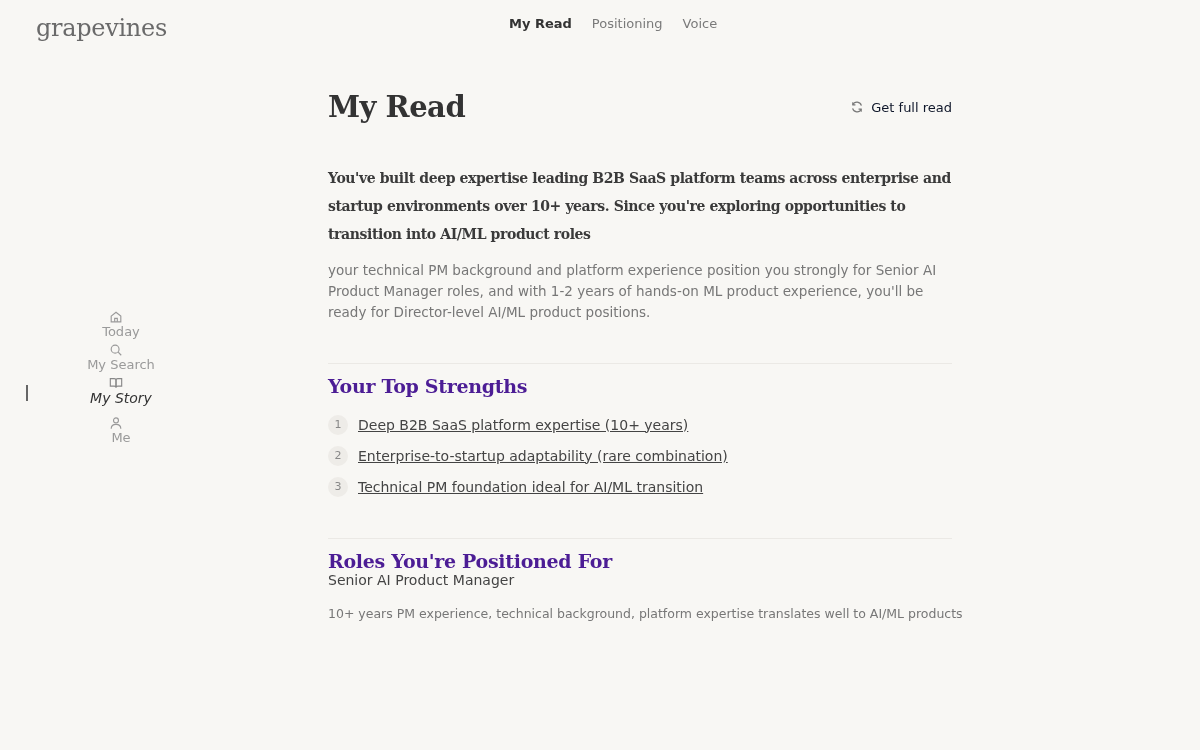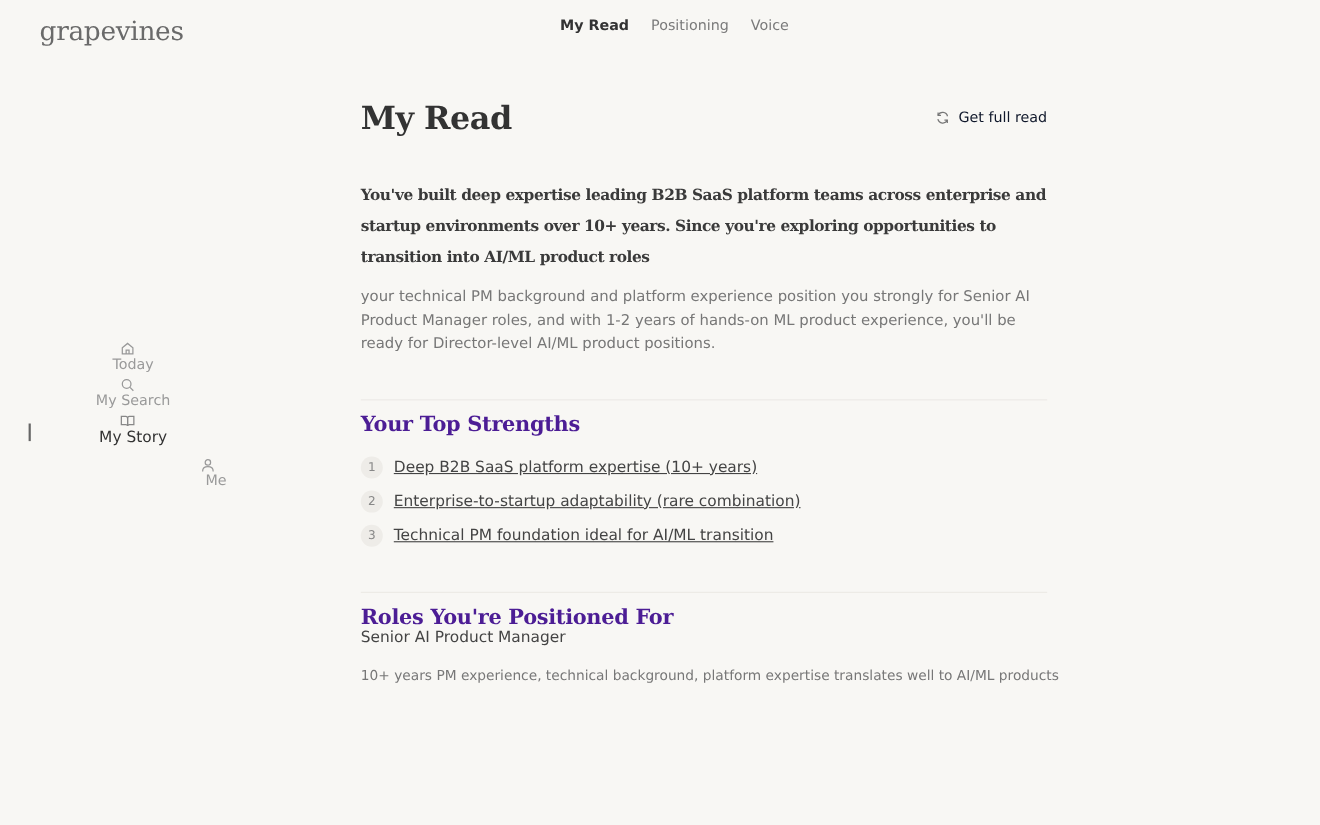--- a/index.html
+++ b/index.html
@@ -22,26 +22,26 @@
     .topnav span.active { color: #333; font-weight: 600; }
 
     .sidebar {
       position: absolute; left: 26px; top: 310px; width: 180px;
     }
     .side-item {
       display: flex; align-items: center; height: 33px;
       padding-left: 10px; position: relative; cursor: pointer;
       color: #9a9a9a; font-size: 13px; flex-direction: column;
     }
-    .side-item.active { color: #333; font-size: 14px; }
+    .side-item.active { color: #333; font-size: 14px; font-style: italic; }
     .side-item.active::before {
       content: ""; position: absolute; left: 0; top: 9px;
       width: 2px; height: 16px; background: #666;
     }
-    .side-item.me { margin-top: 7px; align-items: flex-end; }
+    .side-item.me { margin-top: 7px; }
     .side-item .ic { width: 14px; height: 14px; margin-right: 10px; display: inline-flex; }
     .side-item svg { width: 14px; height: 14px; }
 
     .main {
       position: absolute; left: 328px; top: 90px; width: 624px;
     }
     .head-row { display: flex; justify-content: space-between; align-items: center; }
     .page-title {
       font-family: "DejaVu Serif", "Liberation Serif", serif;
       font-size: 29px; color: #333; letter-spacing: -0.5px;

